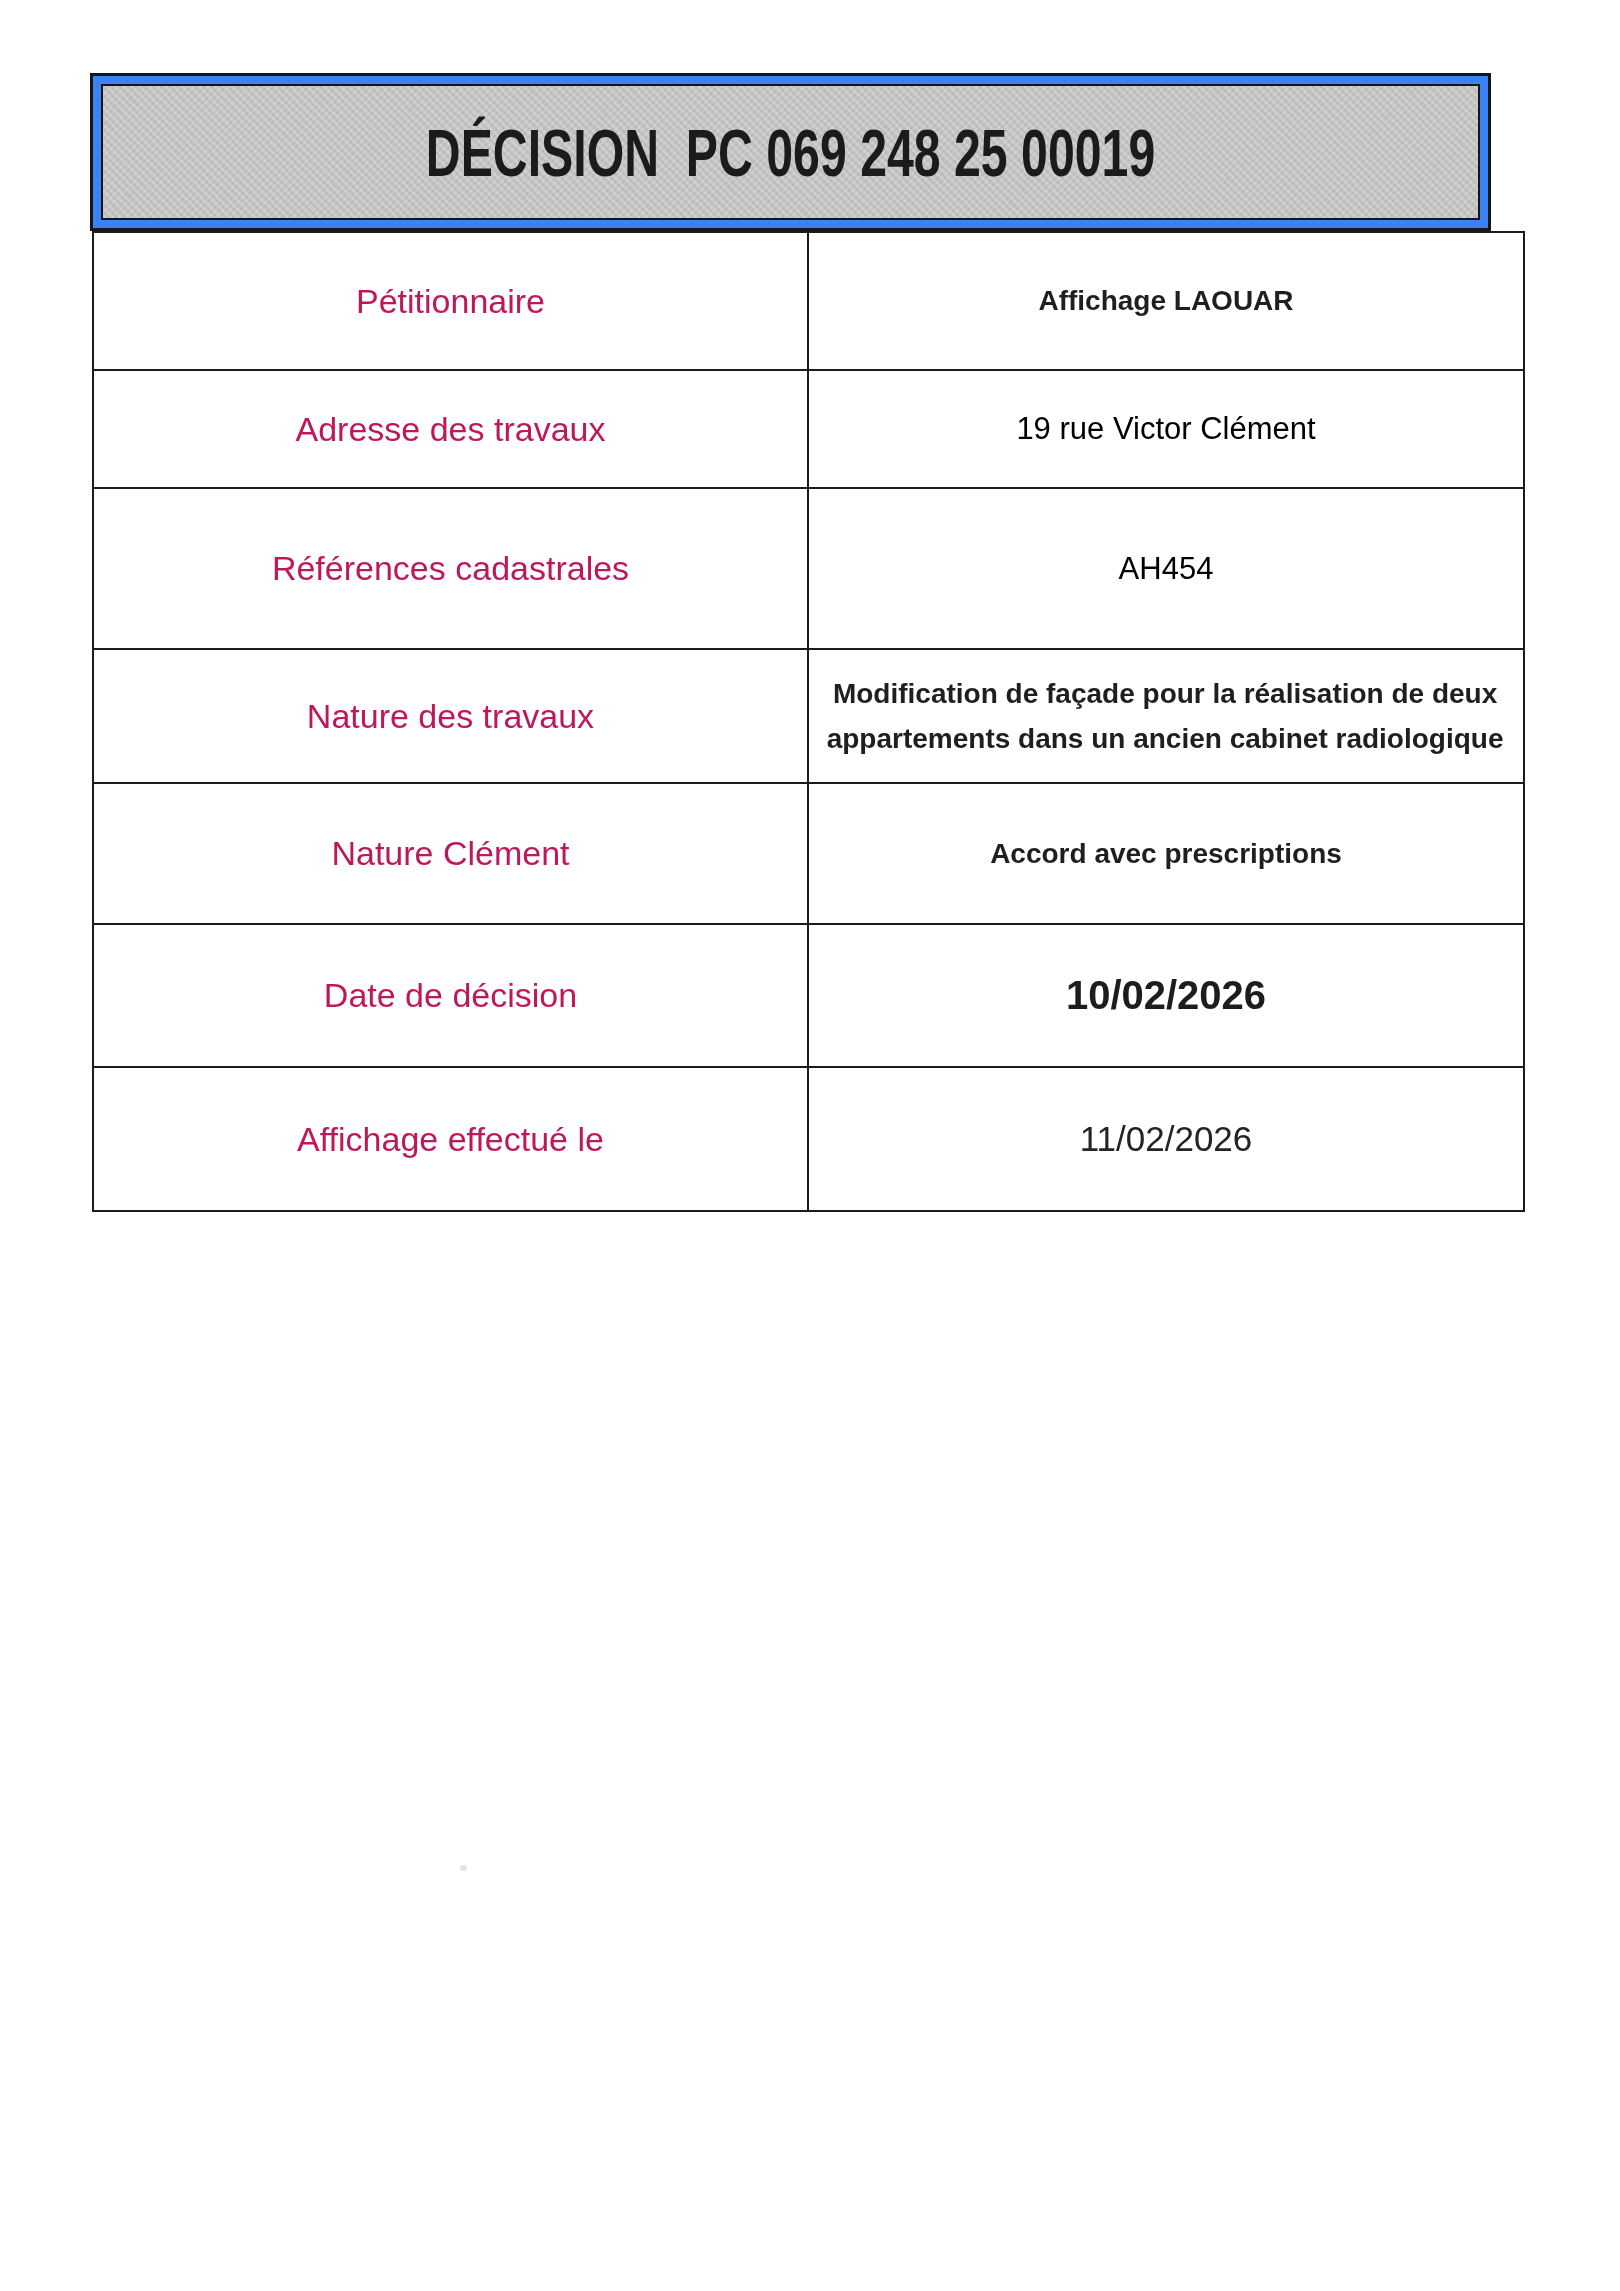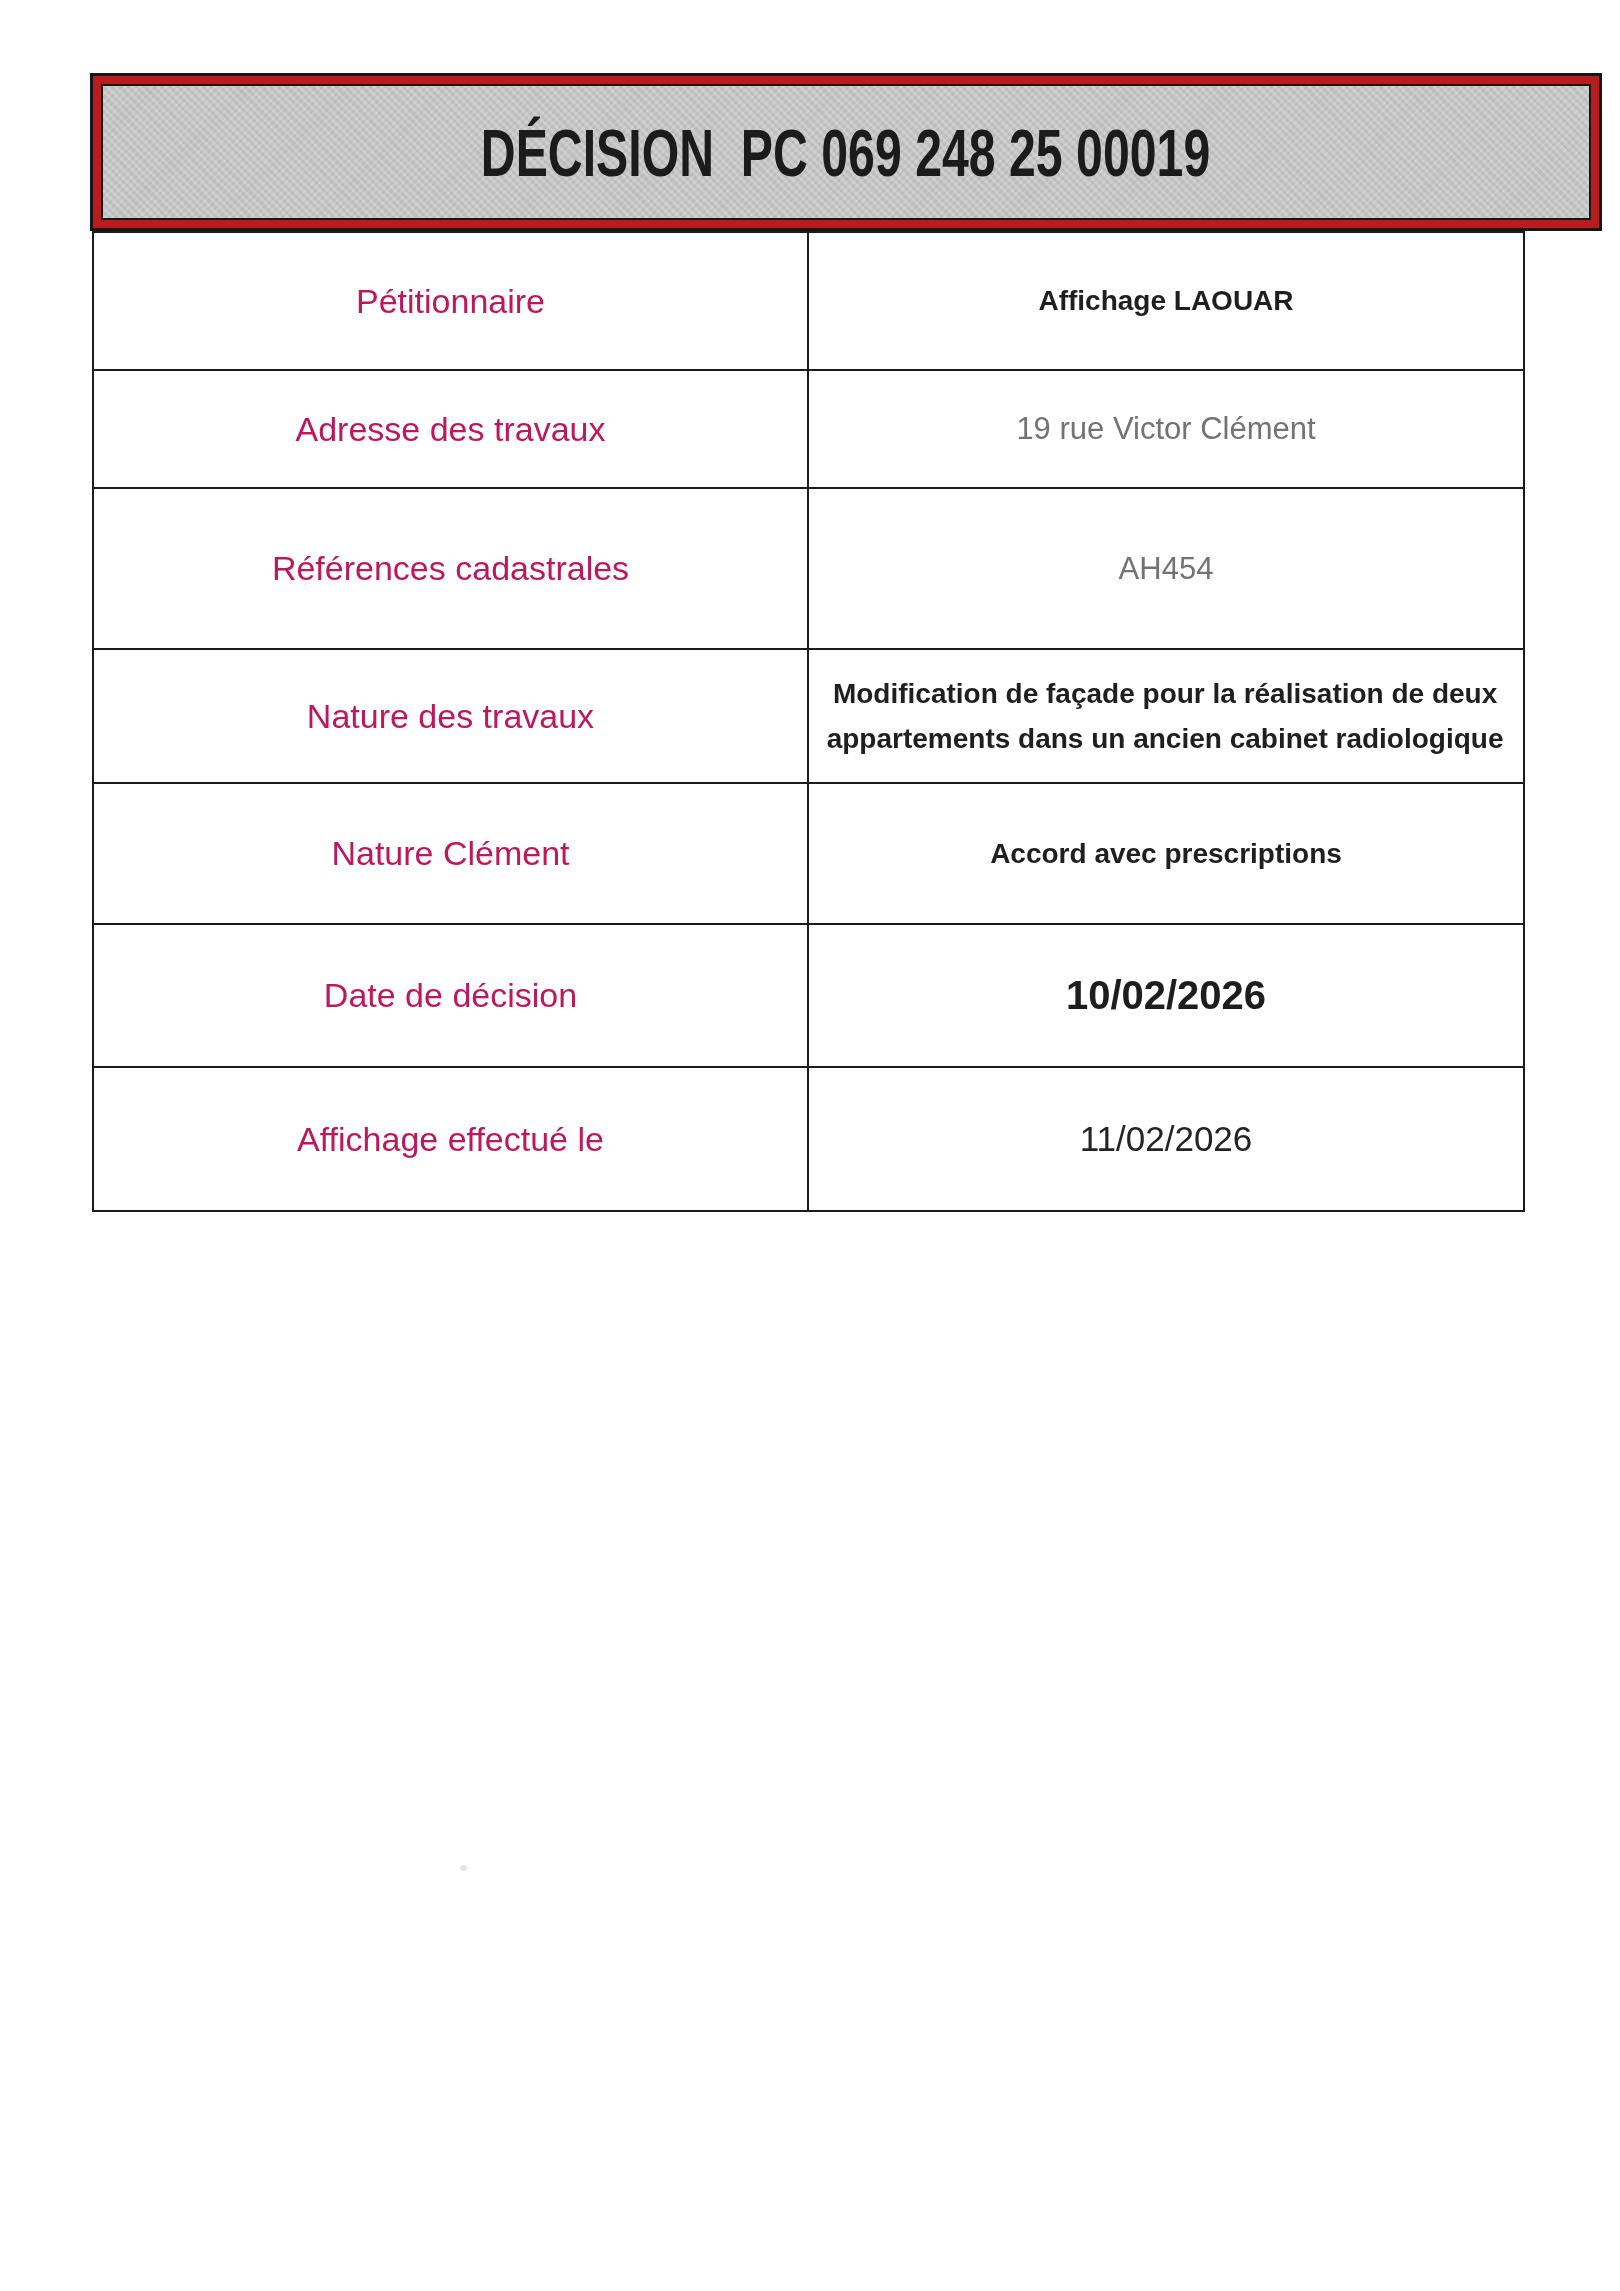--- a/index.html
+++ b/index.html
@@ -14,25 +14,25 @@
     font-family: "Liberation Sans", "DejaVu Sans", sans-serif;
     color: #1f1f1f;
     overflow: hidden;
   }
 
   
   .banner {
     position: absolute;
     left: 90px;
     top: 73px;
-    width: 1512px;
+    width: 1401px;
     height: 158px;
     box-sizing: border-box;
     border: 3.9px solid #161616;
-    background: #b91c1c;
+    background: #3b82f6;
     padding: 7.8px;
   }
   .banner-inner {
     box-sizing: border-box;
     width: 100%;
     height: 100%;
     border: 2.9px solid #161616;
     background:
       repeating-linear-gradient(45deg, rgba(255,255,255,0.10) 0 2.9px, rgba(0,0,0,0.035) 2.9px 5.9px),
       repeating-linear-gradient(-45deg, rgba(255,255,255,0.06) 0 2px, rgba(0,0,0,0.03) 2px 4.9px),
@@ -80,21 +80,21 @@
   tr.r5 { height: 143px; }
   tr.r6 { height: 144px; }
 
   td.label-cell {
     font-weight: normal;
     font-size: 34px;
     color: #be185d;
   }
   td.value-cell {
     font-size: 31px;
-    color: #737373;
+    color: #000000;
   }
   td.value-cell.v-bold {
     font-weight: bold;
     font-size: 28px;
     color: #1f1f1f;
   }
   td.value-cell.v-multiline {
     font-weight: bold;
     font-size: 28px;
     line-height: 1.62;

